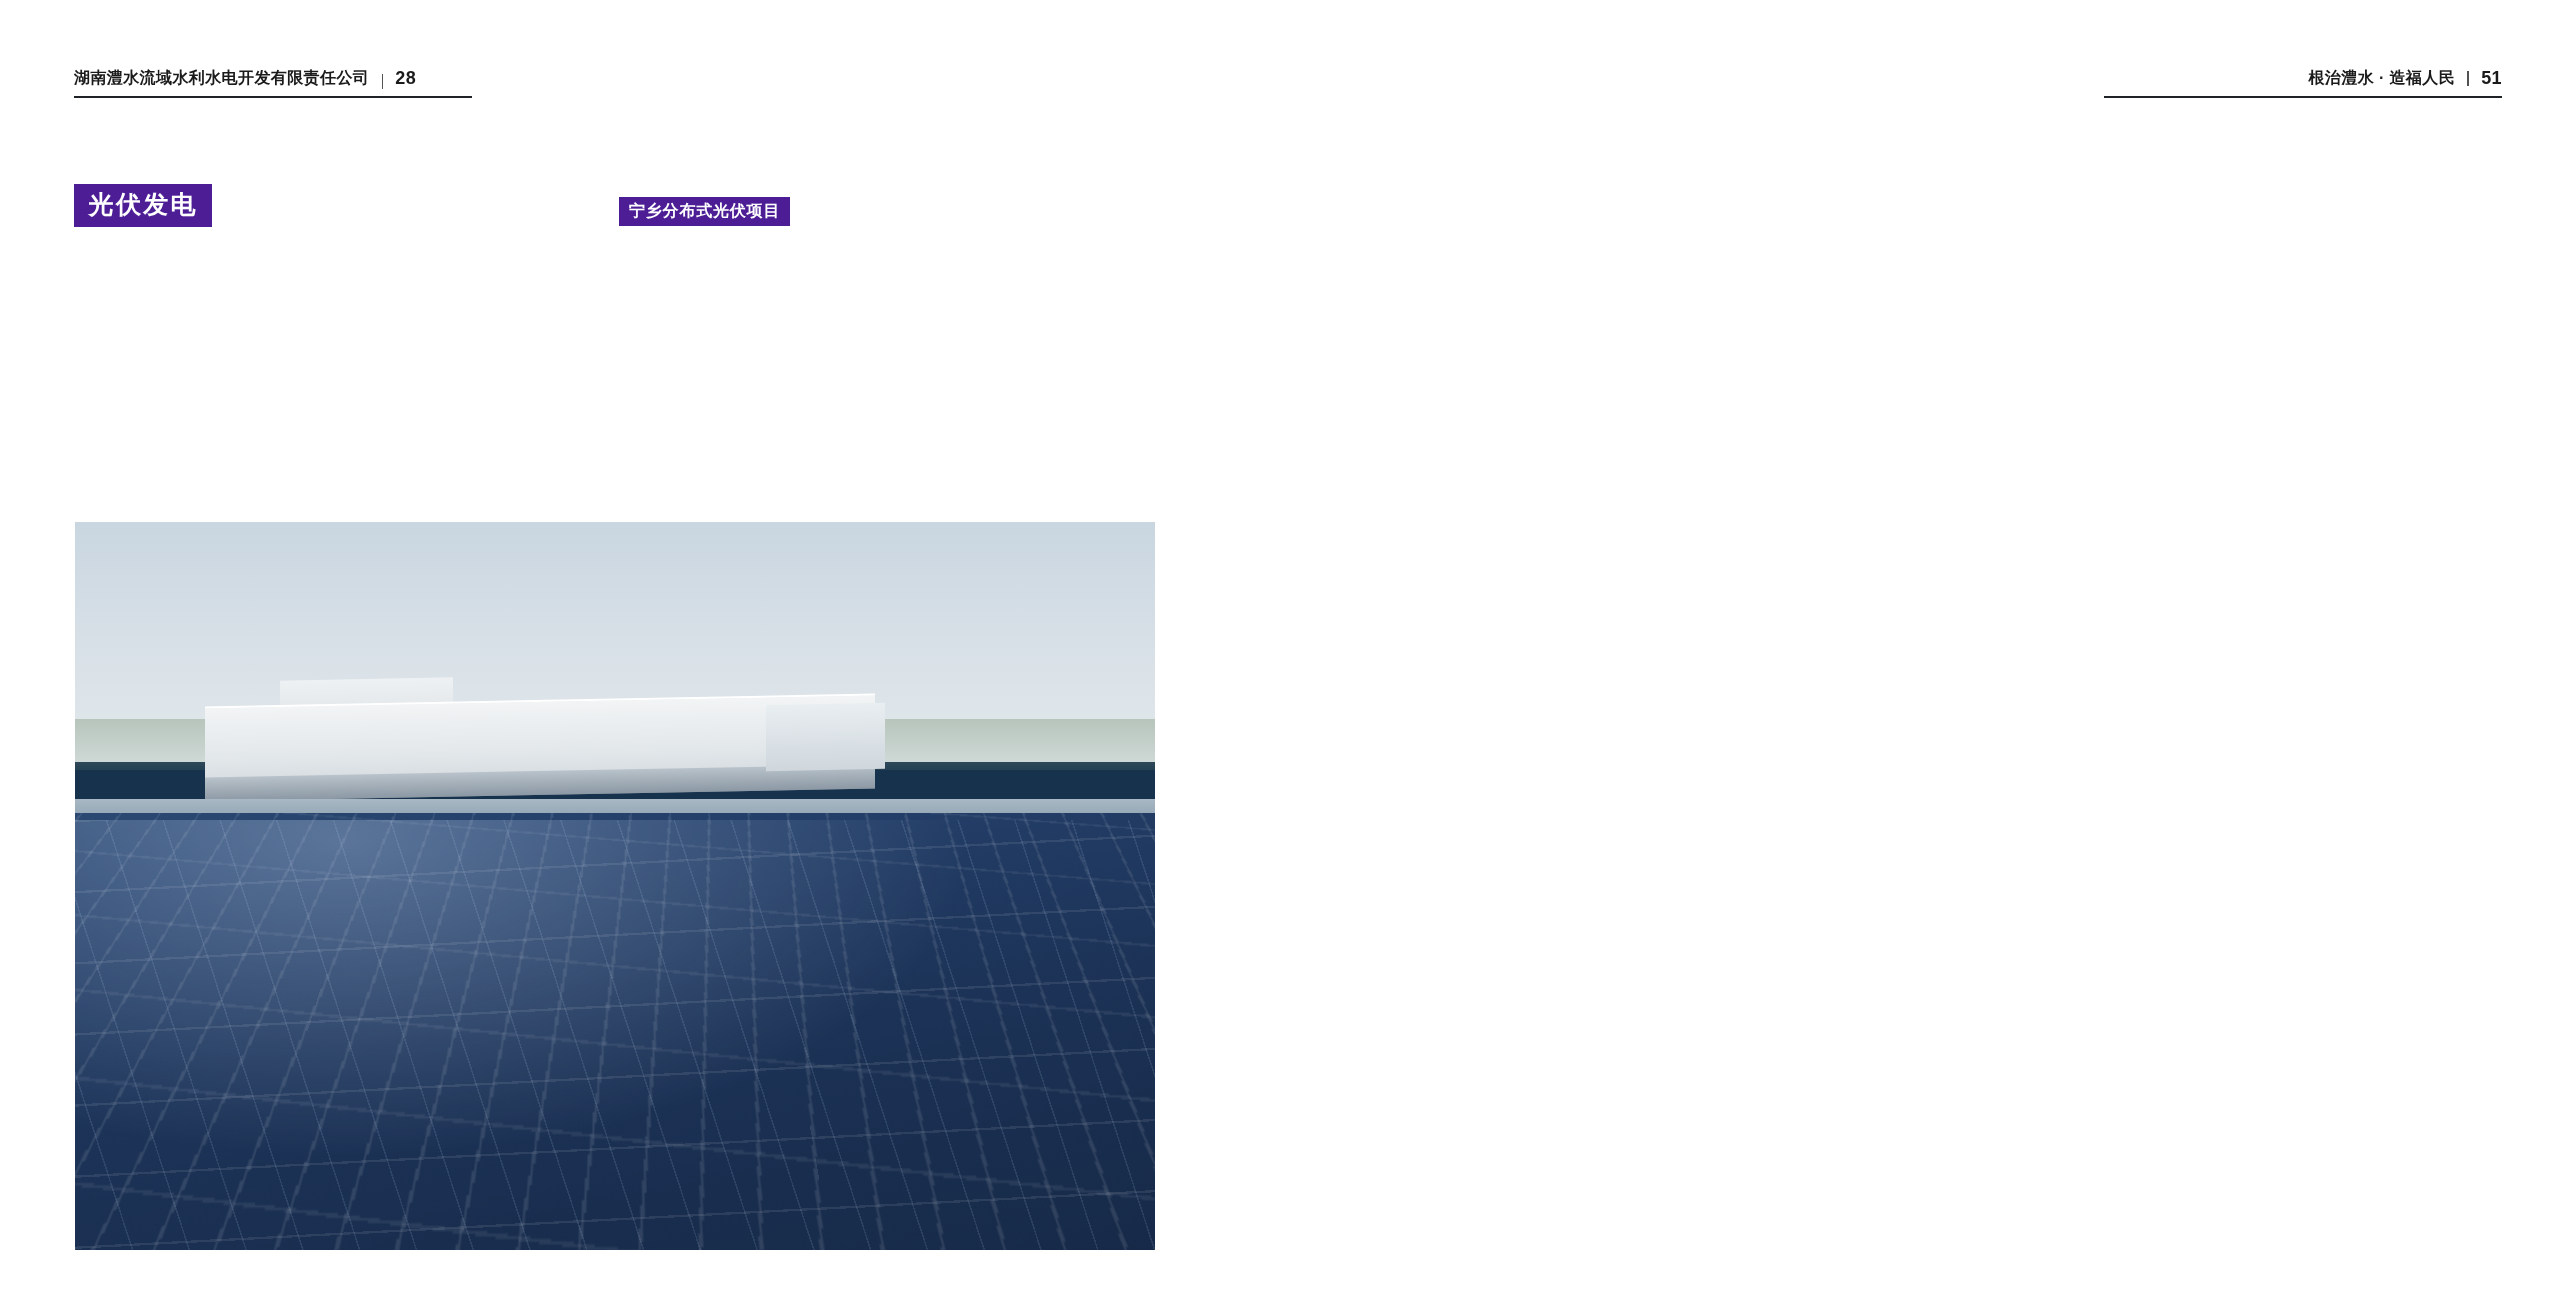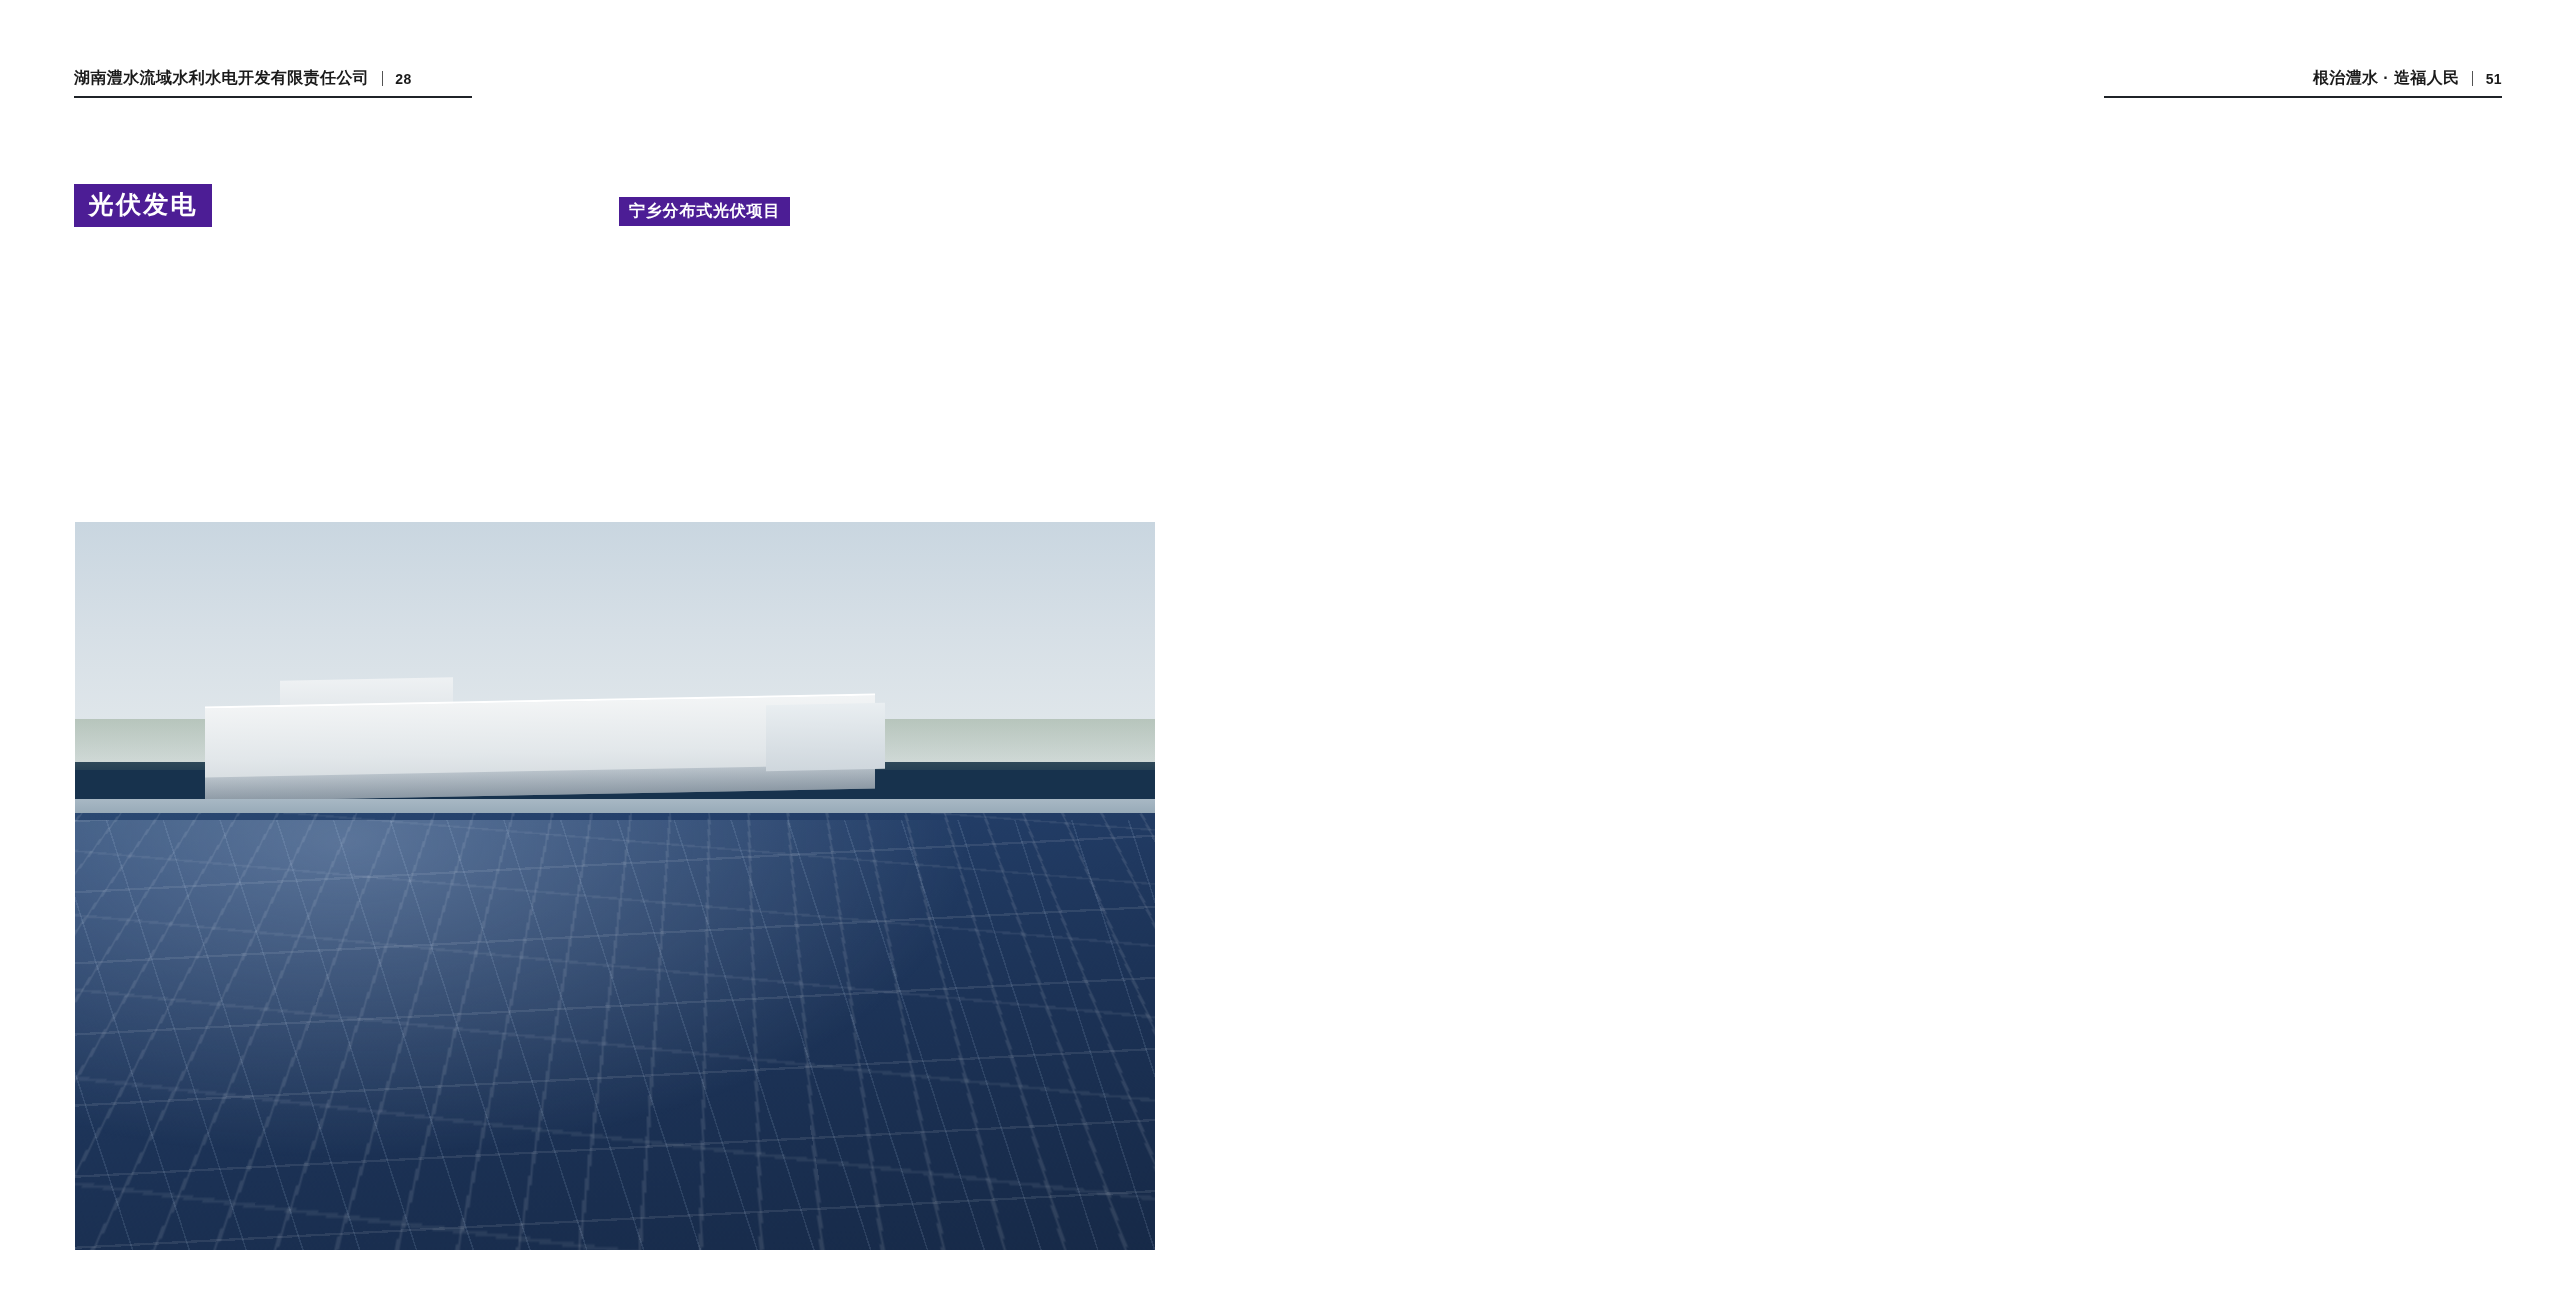--- a/index.html
+++ b/index.html
@@ -30,31 +30,31 @@
     top: 68px;
     display: flex;
     align-items: center;
     gap: 12.3px;
     font-size: 16px;
     font-weight: bold;
     color: #1a1a1a;
     letter-spacing: 0.4px;
     white-space: nowrap;
   }
-  .runhead.left { left: 74px; }
+  .runhead.left { left: 74px; align-items: flex-end; }
   .runhead.right { right: 74px; }
   .runhead .sep {
     display: inline-block;
     width: 1.5px;
     height: 15.4px;
     background: #1a1a1a;
     opacity: 0.75;
   }
   .runhead .folio {
-    font-size: 14px;
+    font-size: 18px;
     font-weight: bold;
   }
   .runrule {
     position: absolute;
     top: 96px;
     height: 2.3px;
     background: #1f2328;
   }
   .runrule.left { left: 74px; width: 398px; }
   .runrule.right { right: 74px; width: 398px; }

